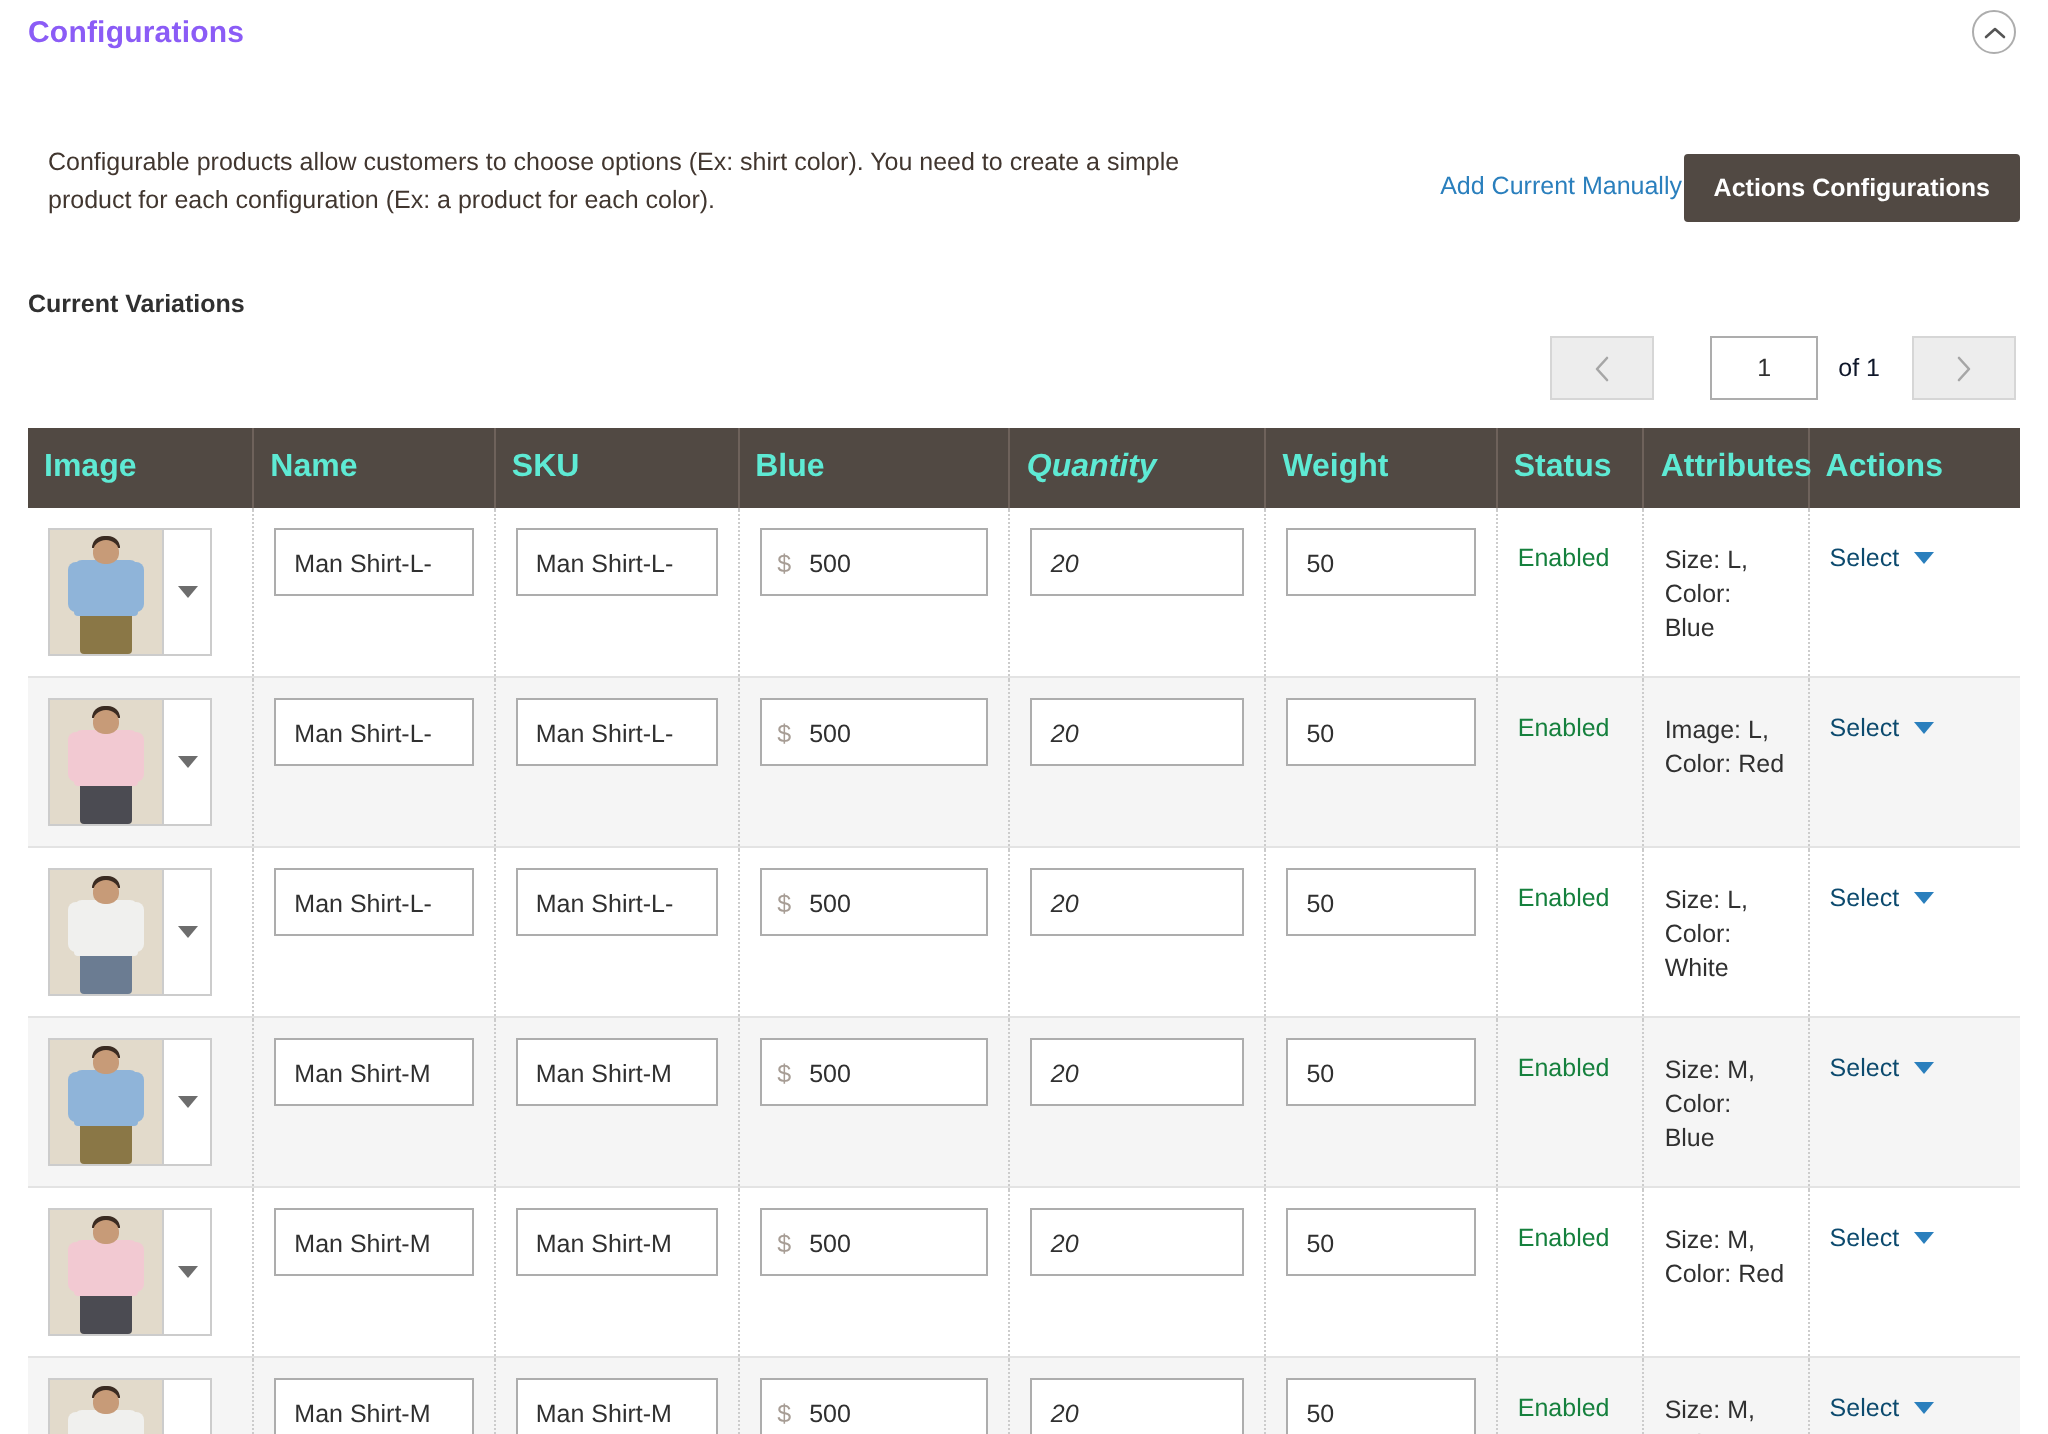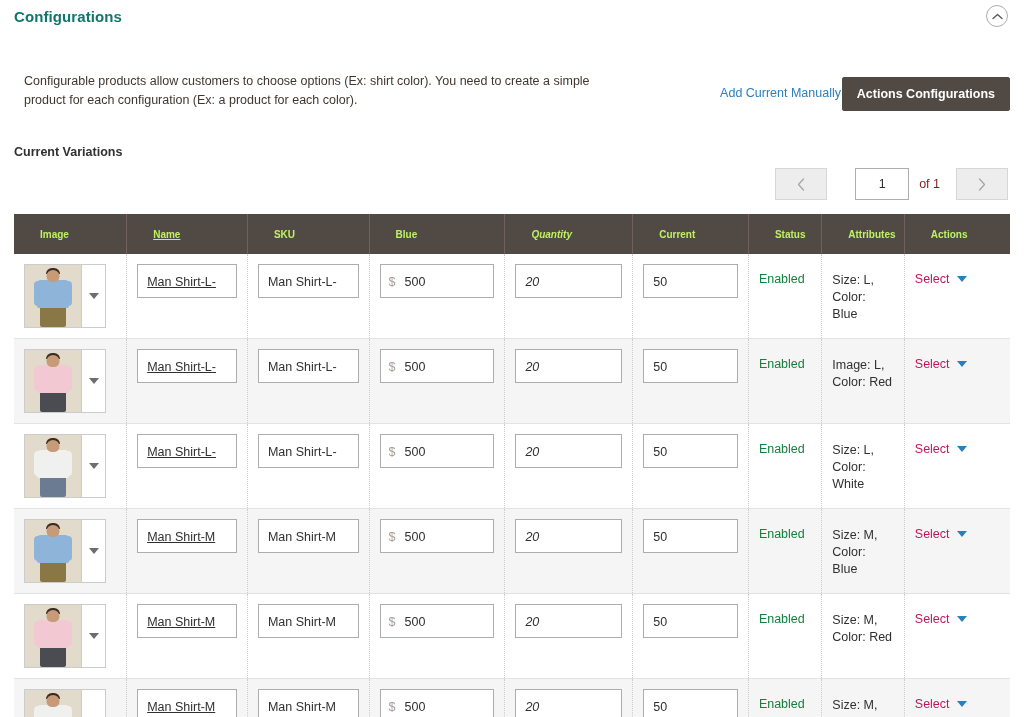--- a/index.html
+++ b/index.html
@@ -13,21 +13,21 @@
   }
   .page { position: relative; width: 1024px; height: 717px; }
 
   
   .section-head {
     position: absolute; left: 0; top: 0; width: 1024px; height: 32px;
     display: flex; align-items: center;
   }
   .section-title {
     margin-left: 14px;
-    font-size: 15px; font-weight: bold; color: #0f766e;
+    font-size: 15px; font-weight: bold; color: #8b5cf6;
     letter-spacing: .1px;
   }
   .collapse-btn {
     position: absolute; right: 16px; top: 5px;
     width: 22px; height: 22px; border-radius: 50%;
     border: 1px solid #adadad; background: #fff;
     display: flex; align-items: center; justify-content: center;
     cursor: pointer;
   }
   .collapse-btn svg { display:block; }
@@ -72,53 +72,53 @@
     display: flex; align-items: center; justify-content: center;
     color: #a6a6a6; cursor: pointer;
   }
   .pg-input {
     width: 54px; height: 32px; margin-left: 28px;
     border: 1px solid #adadad; background: #fff;
     text-align: center; font-size: 12.5px; color: #303030;
     font-family: "Liberation Sans", sans-serif;
   }
   .pg-of {
-    margin: 0 12px 0 10px; font-size: 12.5px; color: #7f1d1d; white-space: nowrap;
+    margin: 0 12px 0 10px; font-size: 12.5px; color: #0f172a; white-space: nowrap;
   }
   .pg-arrow.next { margin-left: 4px; }
 
   
   .grid {
     position: absolute; left: 14px; top: 214px;
     width: 996px;
     border-collapse: collapse;
     table-layout: fixed;
     font-size: 12.5px;
   }
   .grid thead th {
-    background: #514943; color: #bef264;
-    text-align: left; font-size: 10px; font-weight: bold;
-    padding: 11px 26px; height: 40px;
+    background: #514943; color: #5eead4;
+    text-align: left; font-size: 16px; font-weight: bold;
+    padding: 11px 8px; height: 40px;
     border-right: 1px solid #6e625b;
     white-space: nowrap;
   }
   .grid thead th:last-child { border-right: none; margin-left: 36px; }
   .grid tbody td {
     border-right: 1px dotted #cccccc;
     border-bottom: 1px solid #e3e3e3;
     padding: 10px 10px;
     vertical-align: top;
     color: #303030;
   }
   .grid tbody td:last-child { border-right: none; }
   .grid tbody tr:nth-child(even) td { background: #f5f5f5; }
   .grid tbody tr:nth-child(odd) td { background: #ffffff; }
 
   .col-image { width: 112px; }
-  .col-name { width: 120px; text-decoration: underline; }
+  .col-name { width: 120px; }
   .col-sku { width: 121px; }
   .col-price { width: 135px; }
   .col-qty { width: 127px; font-style: italic; }
   .col-weight { width: 115px; }
   .col-status { width: 73px; }
   .col-attrs { width: 82px; }
   .col-actions { width: 105px; }
 
   
   .thumb-wrap {
@@ -169,21 +169,21 @@
     overflow: hidden; white-space: nowrap;
     display: flex; align-items: center;
   }
   .txt.price { padding-left: 8px; }
   .price-sym { color: #a79d95; margin-right: 9px; }
   .cell-pad { padding-top: 2px; }
 
   .status-text { padding-top: 8px; font-size:12.5px; color:#15803d; }
   .attrs-text { padding-top: 8px; font-size:12.5px; color:#303030; line-height:17px; }
   .select-link {
-    padding-top: 8px; font-size:12.5px; color:#be185d; cursor:pointer;
+    padding-top: 8px; font-size:12.5px; color:#0c4a6e; cursor:pointer;
     display:flex; align-items:center; gap:7px;
   }
   .select-link .sc {
     width:0;height:0;border-left:5px solid transparent;border-right:5px solid transparent;
     border-top:6px solid #2a7fbd;
   }
   .grid tbody tr td { height: 78px; }
 </style>
 </head>
 <body>
@@ -223,21 +223,21 @@
   </div>
 
   <table class="grid">
     <thead>
       <tr>
         <th class="col-image">Image</th>
         <th class="col-name">Name</th>
         <th class="col-sku">SKU</th>
         <th class="col-price">Blue</th>
         <th class="col-qty">Quantity</th>
-        <th class="col-weight">Current</th>
+        <th class="col-weight">Weight</th>
         <th class="col-status">Status</th>
         <th class="col-attrs">Attributes</th>
         <th class="col-actions">Actions</th>
       </tr>
     </thead>
     <tbody id="grid-body">
         <tr>
           <td class="col-image">
             <div class="thumb-wrap">
               <div class="thumb">

